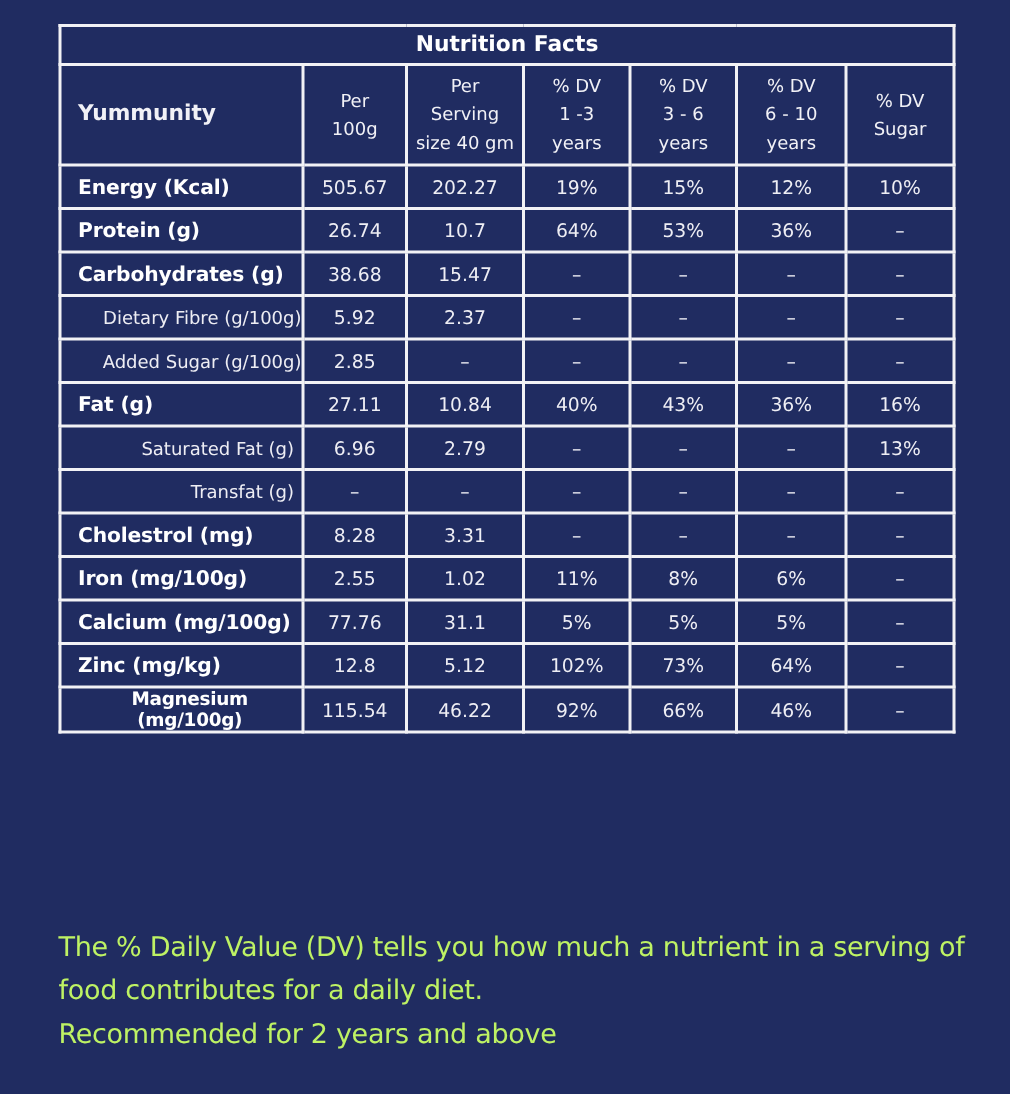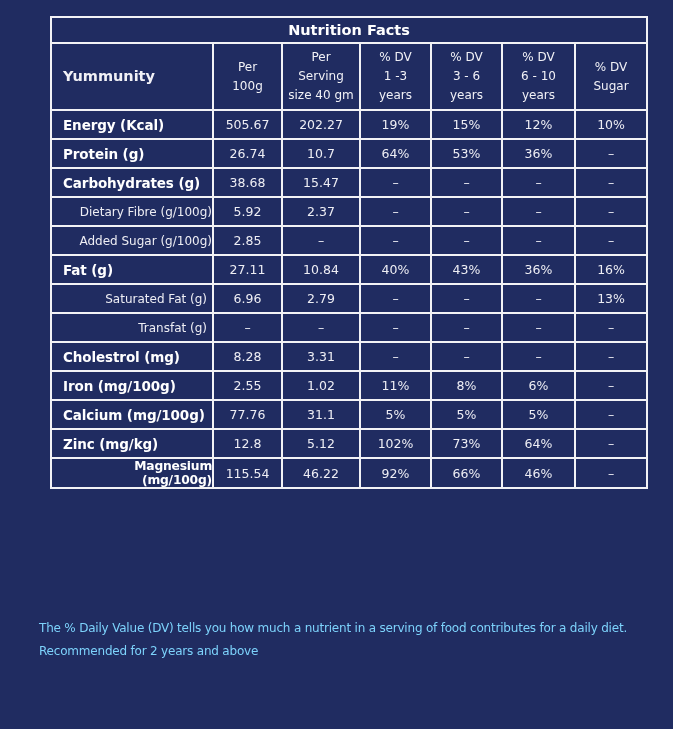--- a/index.html
+++ b/index.html
@@ -4,21 +4,21 @@
 <style>
   html, body { margin:0; padding:0; }
   body {
     width:673px; height:729px; overflow:hidden;
     background:#202c61;
     color:#ffffff;
     font-family:"DejaVu Sans", sans-serif;
     position:relative;
   }
   .table-wrap {
-    position:absolute; left:50px; top:16px; width:596px;
+    position:absolute; left:39px; top:16px; width:596px;
   }
   table {
     border-collapse:collapse;
     width:596px;
     table-layout:fixed;
   }
   td, th {
     border:2px solid #f2f2f5;
     padding:0;
     text-align:center;
@@ -31,24 +31,24 @@
   }
   .serving-cell {
     height:27px; font-size:14.5px; font-weight:bold;
   }
   .hdr { height:65px; font-size:12px; line-height:19px; color:#f1f1f6; }
   .hdr-brand { text-align:left; padding-left:11px; font-size:14.5px; font-weight:bold; }
   .row td { height:27px; font-size:12.5px; color:#eeeef4; }
   .name-bold { text-align:left; padding-left:11px; font-weight:bold; font-size:13.5px !important; color:#ffffff !important; letter-spacing:-0.1px; }
   .name-sub-left { text-align:right; padding-left:20px; font-size:12px !important; }
   .name-sub-right { text-align:right; padding-right:5px; font-size:12px !important; }
-  .name-mag { text-align:right; padding-left:11px; font-weight:bold; font-size:12.3px !important; color:#ffffff !important; letter-spacing:-0.2px; }
+  .name-mag { text-align:center; padding-left:11px; font-weight:bold; font-size:12.3px !important; color:#ffffff !important; letter-spacing:-0.2px; }
   .notes {
     position:absolute; left:39px; top:617px; width:620px;
-    font-size:12px; line-height:23px; color:#7dd3fc;
+    font-size:18px; line-height:29px; color:#bef264;
     letter-spacing:-0.2px;
   }
   .notes p { margin:0; }
 </style>
 </head>
 <body>
 
 <div class="table-wrap">
   <table>
     <colgroup>

